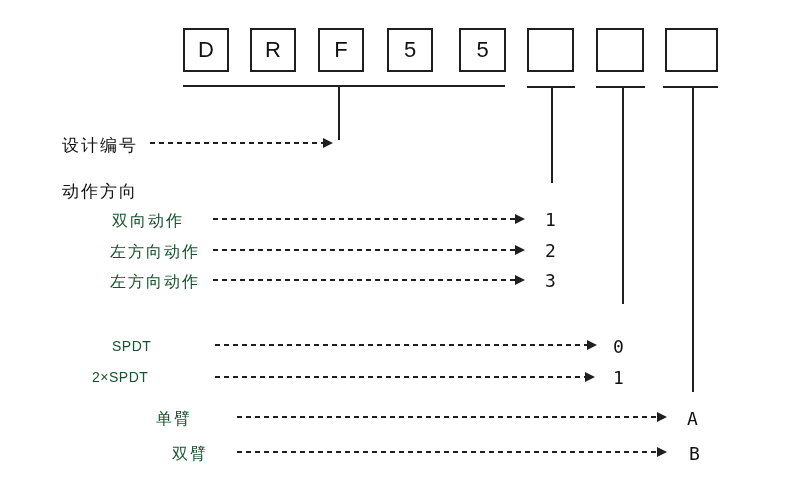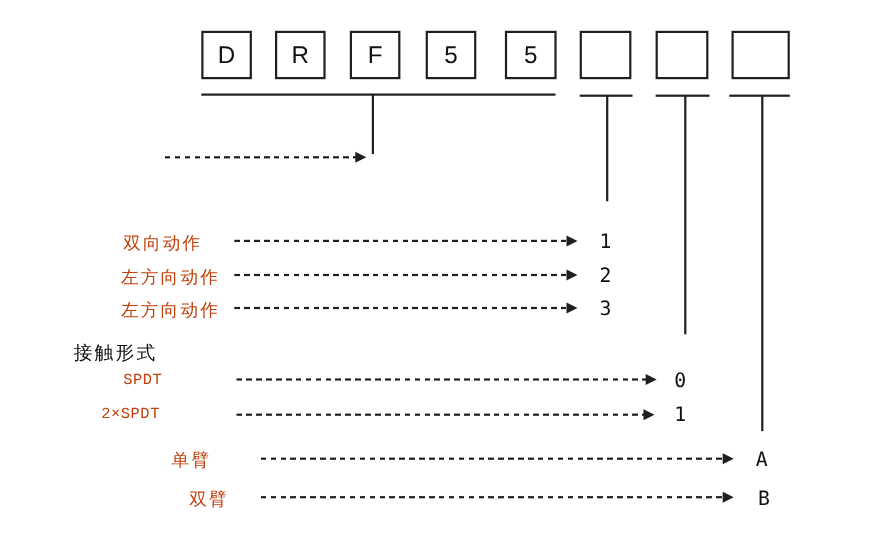--- a/index.html
+++ b/index.html
@@ -13,23 +13,23 @@
     border:2px solid #1f1f1f;background:#fff;
     display:flex;align-items:center;justify-content:center;
     font-family:"Liberation Sans",sans-serif;font-size:22px;color:#111;
   }
   .hline{position:absolute;height:2px;background:#1f1f1f;}
   .vline{position:absolute;width:2px;background:#1f1f1f;}
   .sec-title{
     position:absolute;font-size:17px;letter-spacing:2px;white-space:nowrap;color:#111;
   }
   .row-label{
-    position:absolute;font-size:16px;letter-spacing:2px;white-space:nowrap;color:#c2410c;
+    position:absolute;font-size:16px;letter-spacing:2px;white-space:nowrap;color:#14532d;
   }
-  .row-label.latin{font-size:14px;letter-spacing:0.5px;font-family:Liberation Mono, monospace;}
+  .row-label.latin{font-size:14px;letter-spacing:0.5px;font-family:Liberation Sans, sans-serif;}
   .arrow{position:absolute;height:10px;}
   .arrow .dash{
     position:absolute;left:0;right:9px;top:4px;height:2px;
     background-image:repeating-linear-gradient(90deg,#1f1f1f 0 5px,transparent 5px 9px);
   }
   .arrow .head{
     position:absolute;right:0;top:0;width:0;height:0;
     border-left:10px solid #1f1f1f;border-top:5px solid transparent;border-bottom:5px solid transparent;
   }
   .val{
@@ -54,25 +54,27 @@
   <div class="hline" style="left:183px;top:85px;width:322px"></div>
   <div class="hline" style="left:527px;top:86px;width:48px"></div>
   <div class="hline" style="left:596px;top:86px;width:49px"></div>
   <div class="hline" style="left:663px;top:86px;width:55px"></div>
 
   <div class="vline" style="left:338px;top:86px;height:54px"></div>
   <div class="vline" style="left:551px;top:87px;height:96px"></div>
   <div class="vline" style="left:622px;top:87px;height:217px"></div>
   <div class="vline" style="left:692px;top:87px;height:305px"></div>
 
+  <div class="sec-title" style="left:62px;top:134px">设计编号</div>
   <div class="arrow" style="left:150px;top:138px;width:183px">
     <div class="dash"></div>
     <div class="head"></div>
   </div>
 
+  <div class="sec-title" style="left:62px;top:180px">动作方向</div>
 
   <div class="row-label" style="left:112px;top:211px">双向动作</div>
   <div class="arrow" style="left:213px;top:214px;width:312px">
     <div class="dash"></div>
     <div class="head"></div>
   </div>
   <div class="val" style="left:545px;top:209px">1</div>
 
   <div class="row-label" style="left:110px;top:242px">左方向动作</div>
   <div class="arrow" style="left:213px;top:245px;width:312px">
@@ -81,21 +83,20 @@
   </div>
   <div class="val" style="left:545px;top:240px">2</div>
 
   <div class="row-label" style="left:110px;top:272px">左方向动作</div>
   <div class="arrow" style="left:213px;top:275px;width:312px">
     <div class="dash"></div>
     <div class="head"></div>
   </div>
   <div class="val" style="left:545px;top:270px">3</div>
 
-  <div class="sec-title" style="left:67px;top:309px">接触形式</div>
 
   <div class="row-label latin" style="left:112px;top:338px">SPDT</div>
   <div class="arrow" style="left:215px;top:340px;width:382px">
     <div class="dash"></div>
     <div class="head"></div>
   </div>
   <div class="val" style="left:613px;top:336px">0</div>
 
   <div class="row-label latin" style="left:92px;top:369px">2×SPDT</div>
   <div class="arrow" style="left:215px;top:372px;width:380px">

